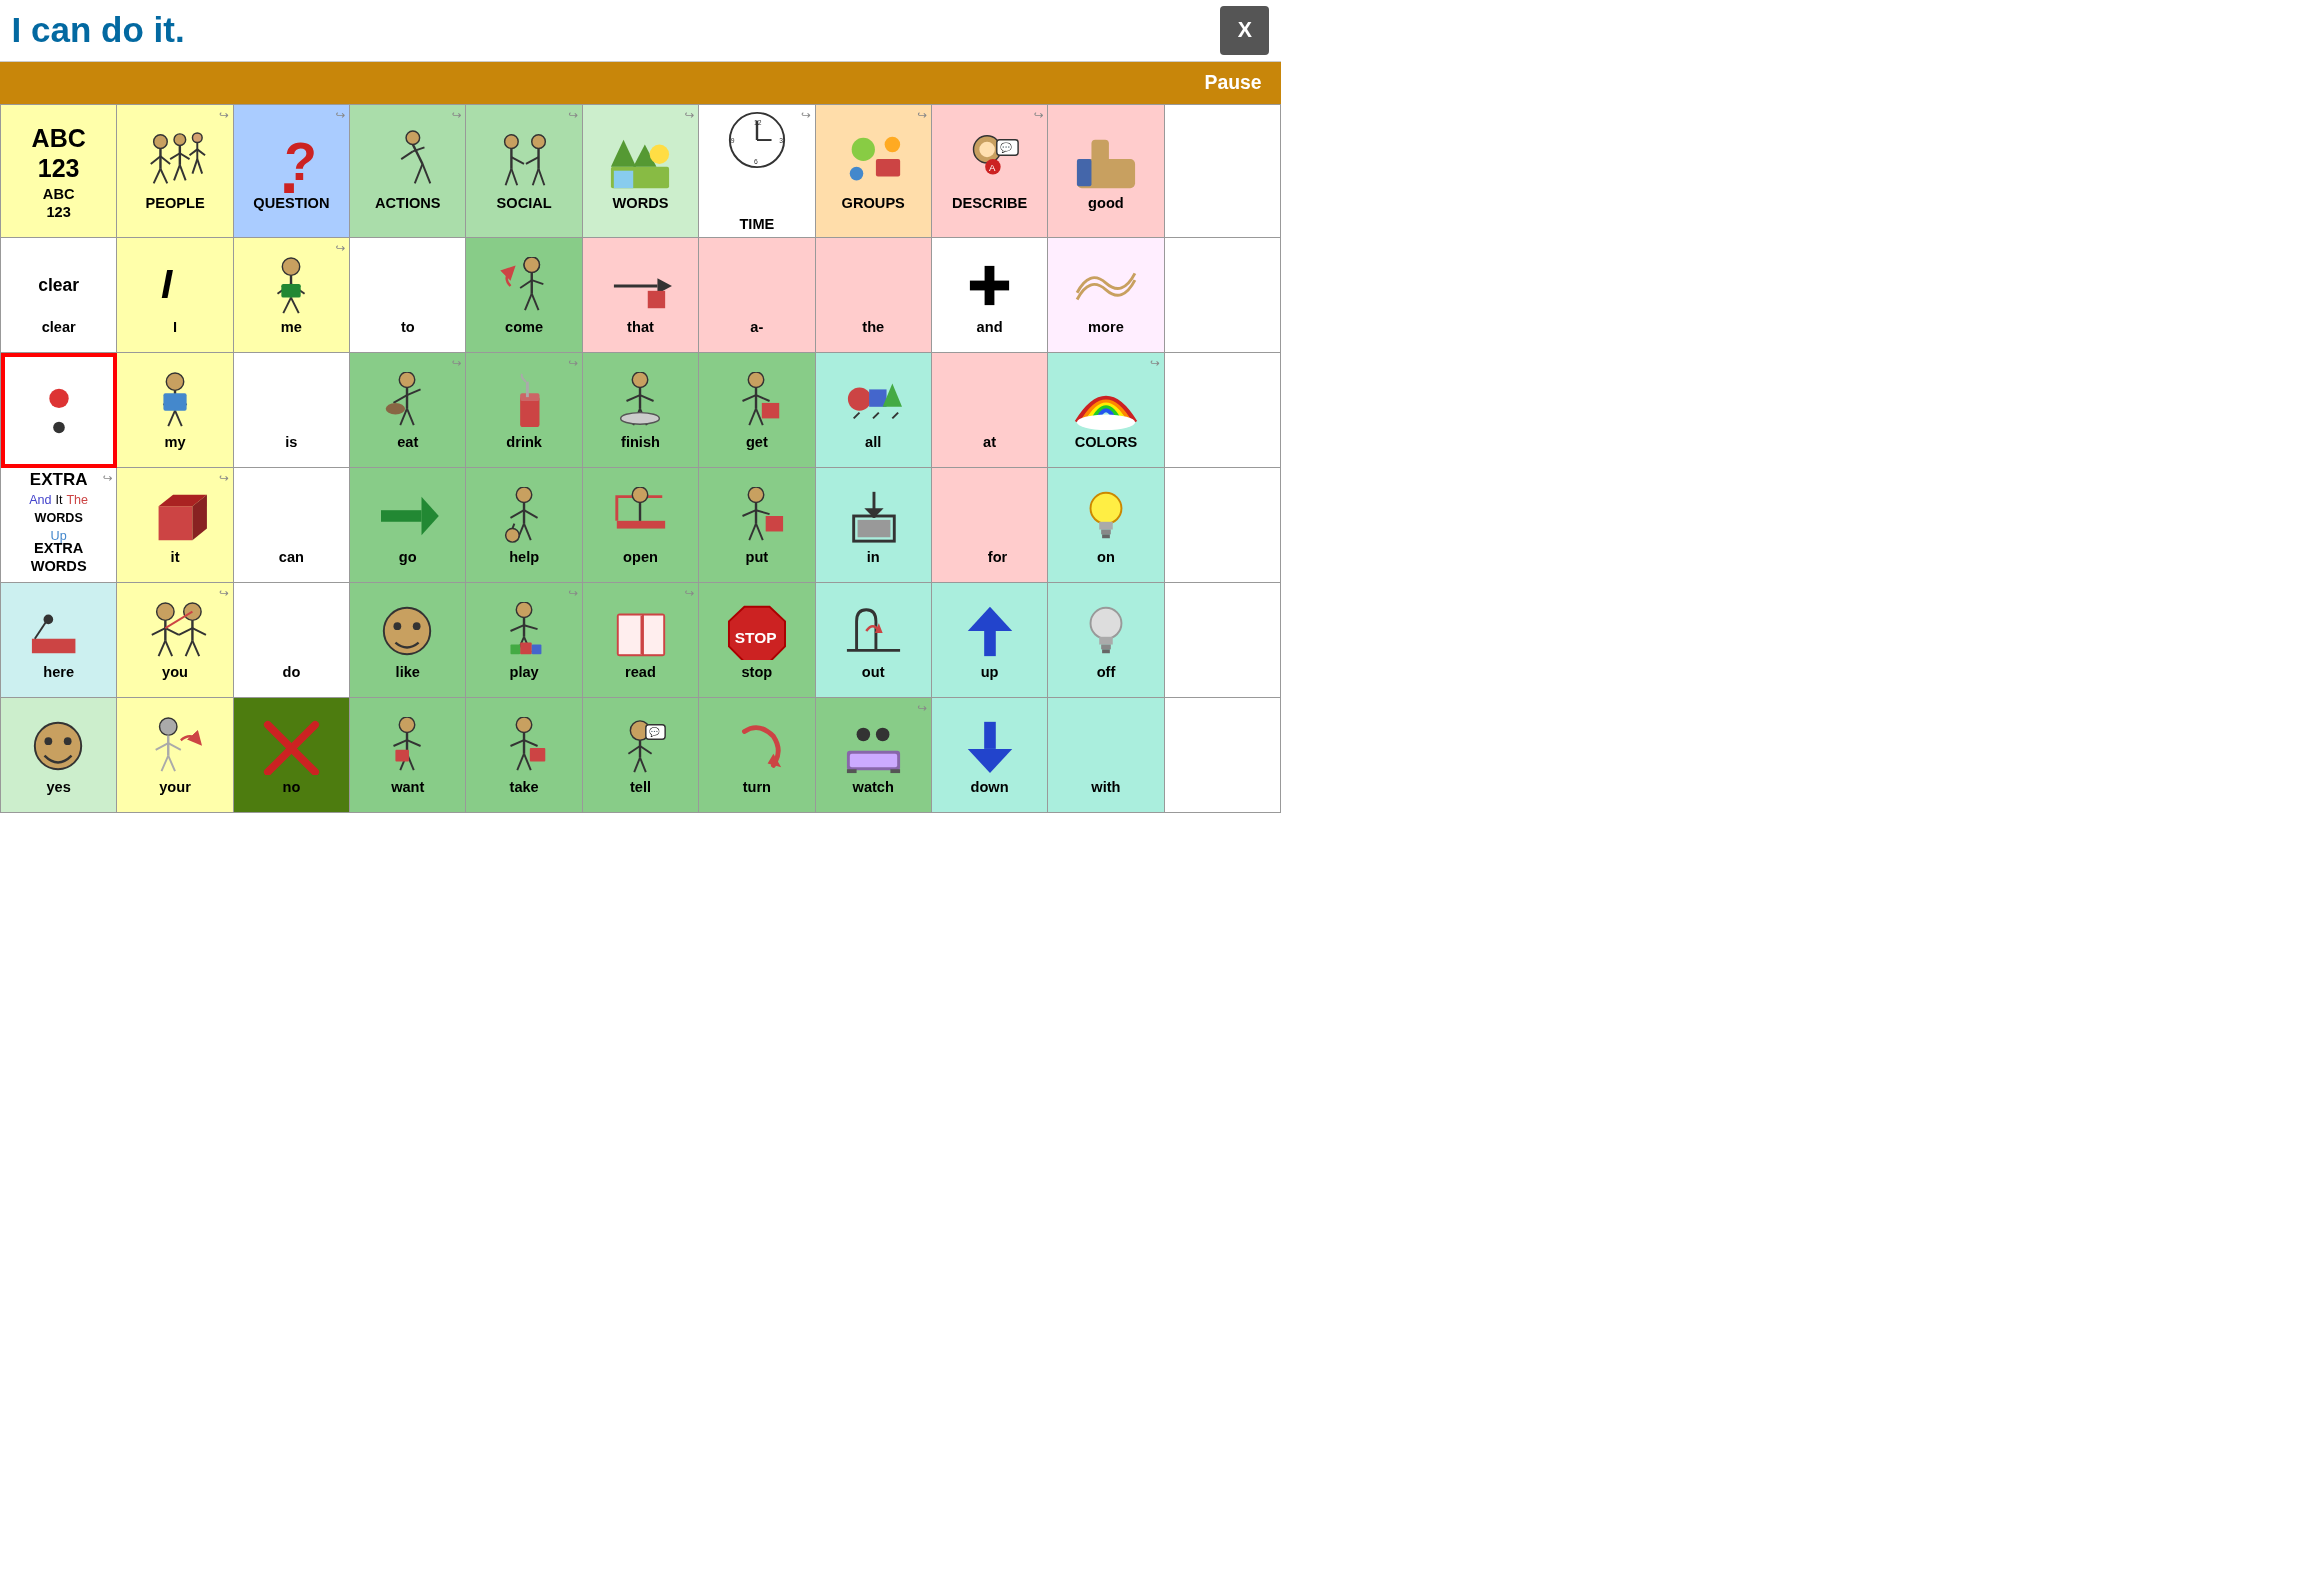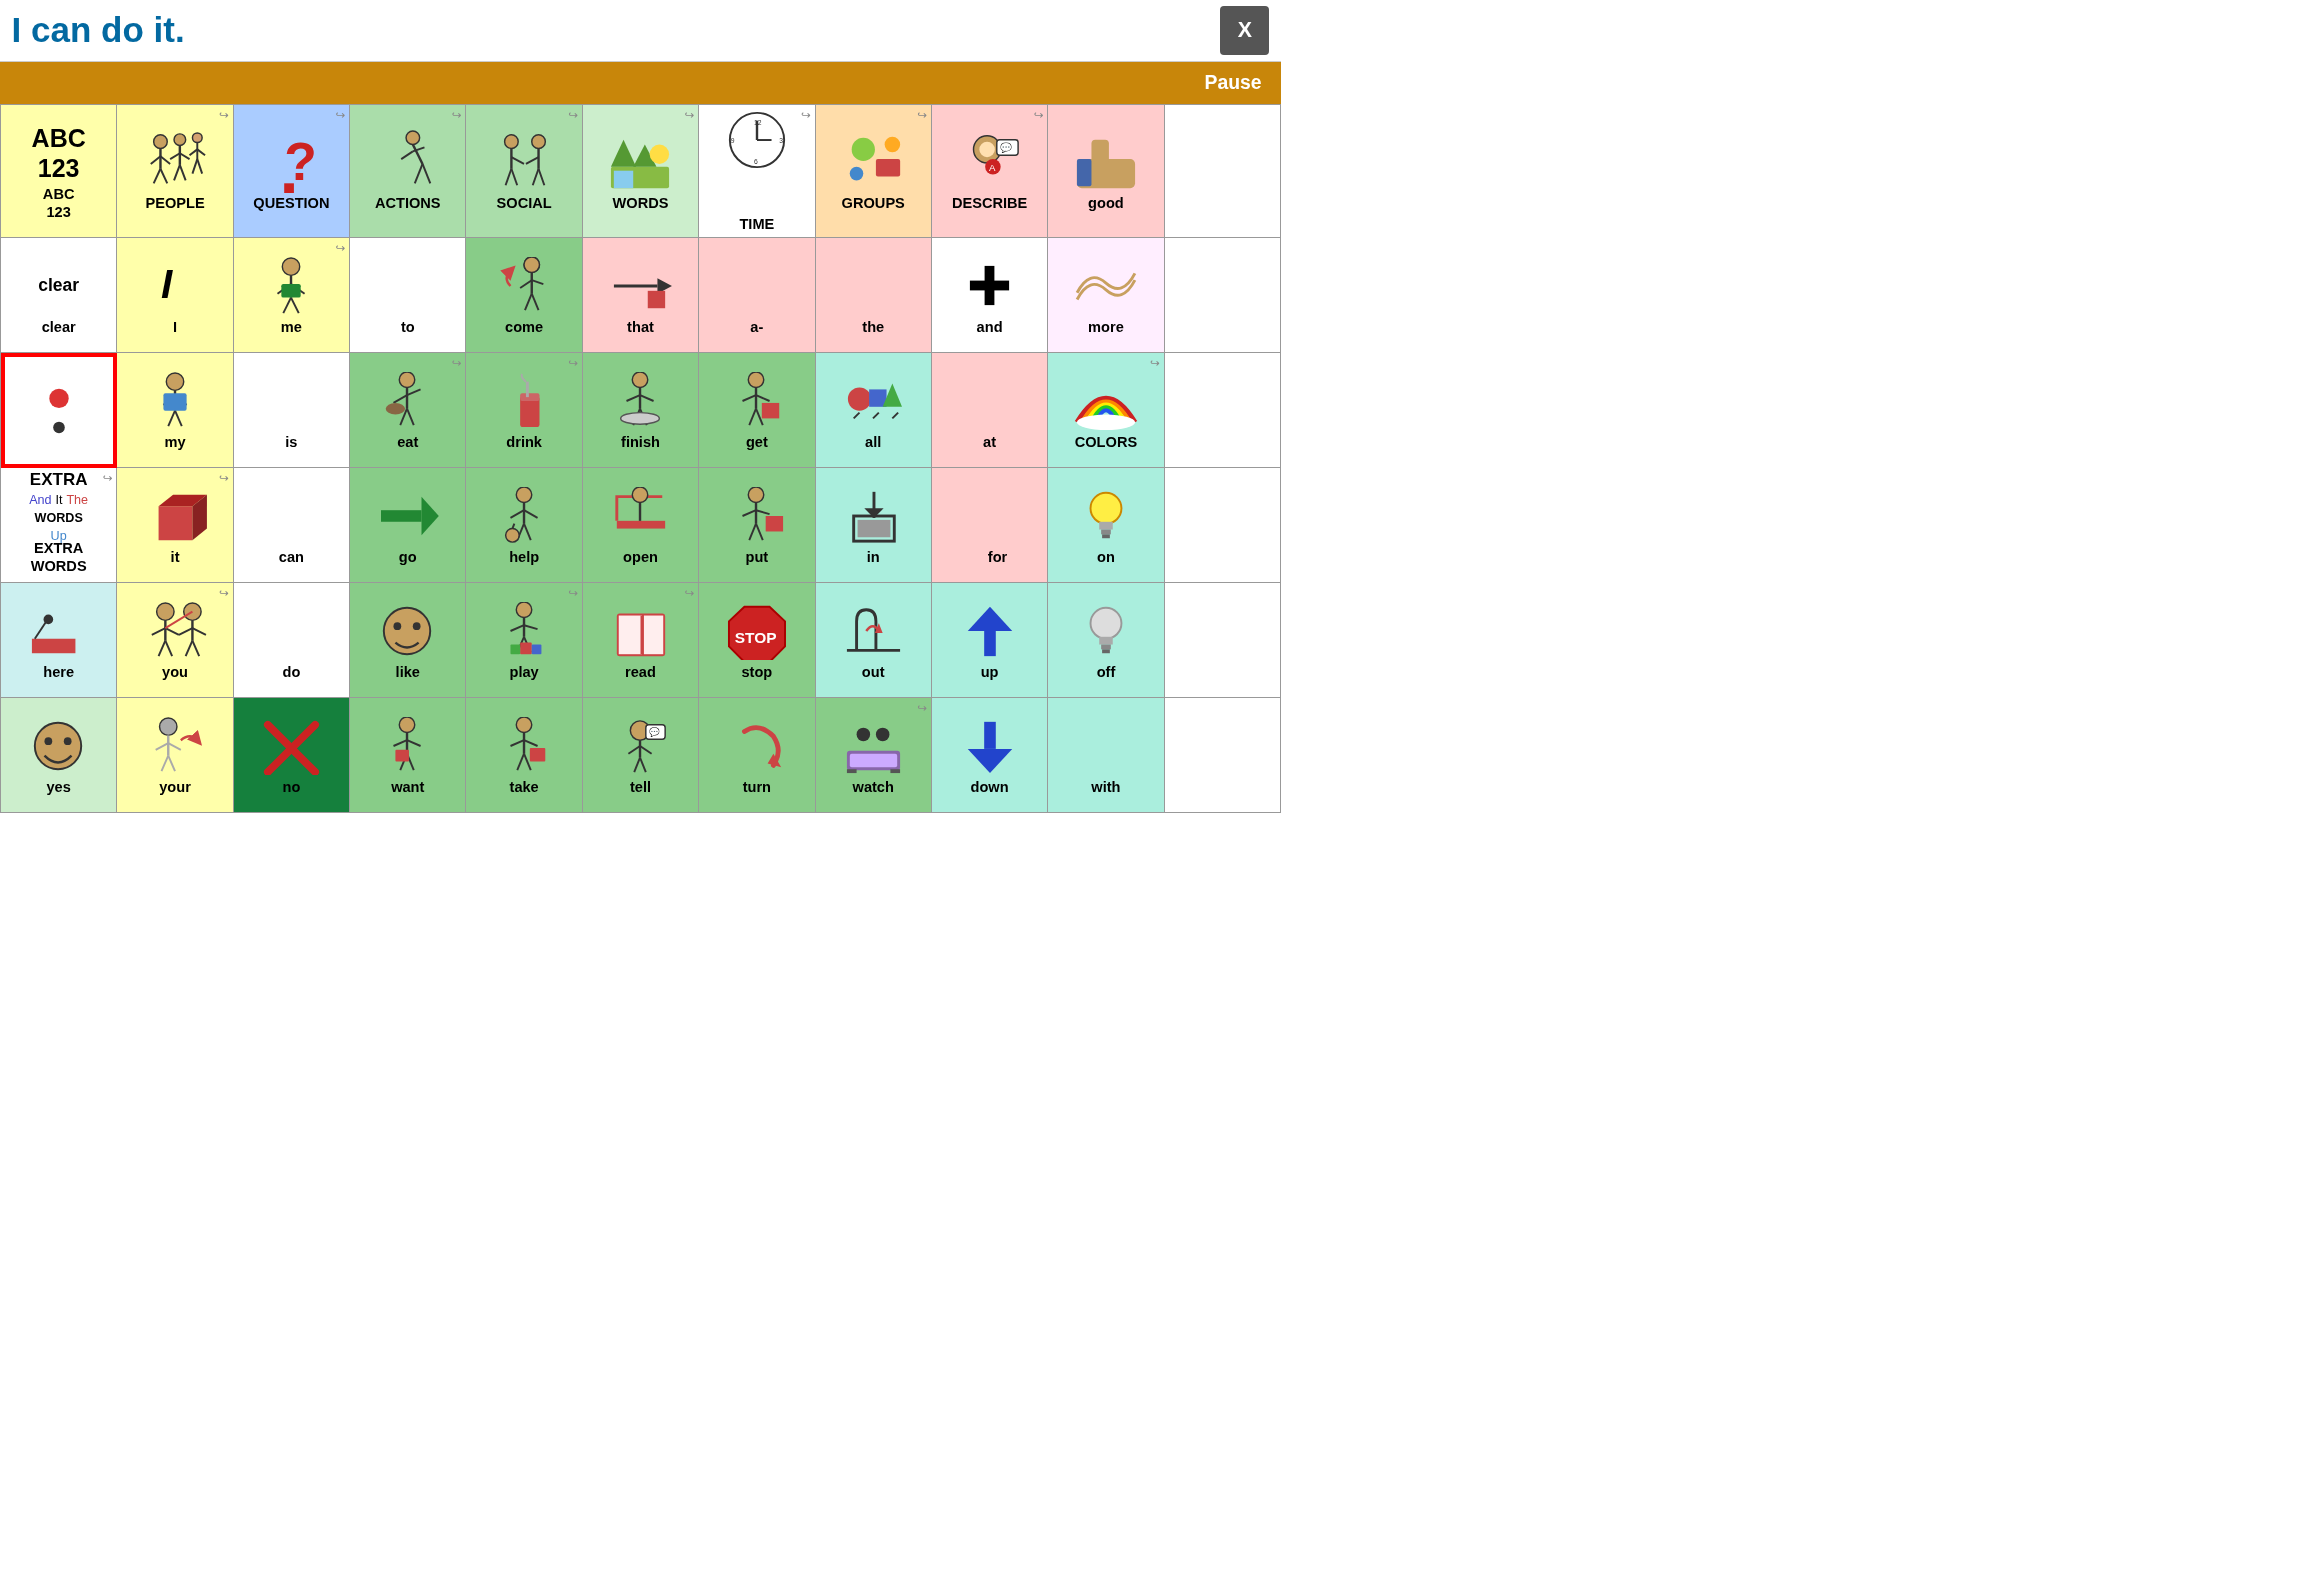--- a/index.html
+++ b/index.html
@@ -54,21 +54,21 @@
     .bg-green { background: #aaddaa; }
     .bg-green2 { background: #88cc88; }
     .bg-lightgreen { background: #cceecc; }
     .bg-pink { background: #ffcccc; }
     .bg-lightpink { background: #ffeeff; }
     .bg-orange { background: #ffddaa; }
     .bg-blue { background: #aaccff; }
     .bg-lightblue { background: #ccf0f0; }
     .bg-cyan { background: #aaeedd; }
     .bg-red-border { background: #fff; border: 4.9px solid red; }
-    .bg-red { background: #15803d; }
+    .bg-red { background: #4d7c0f; }
 
     .corner-icon {
       position: absolute; top: 2.9px; right: 3.9px;
       font-size: 11.6px; color: #888;
     }
 
     .abc-cell { font-size: 25px; font-weight: bold; line-height: 1.2; text-align: center; }
 
     .extra-words { font-size: 11.6px; text-align: center; line-height: 1.4; }
     .extra-words .colored { display: flex; gap: 3.9px; justify-content: center; }

